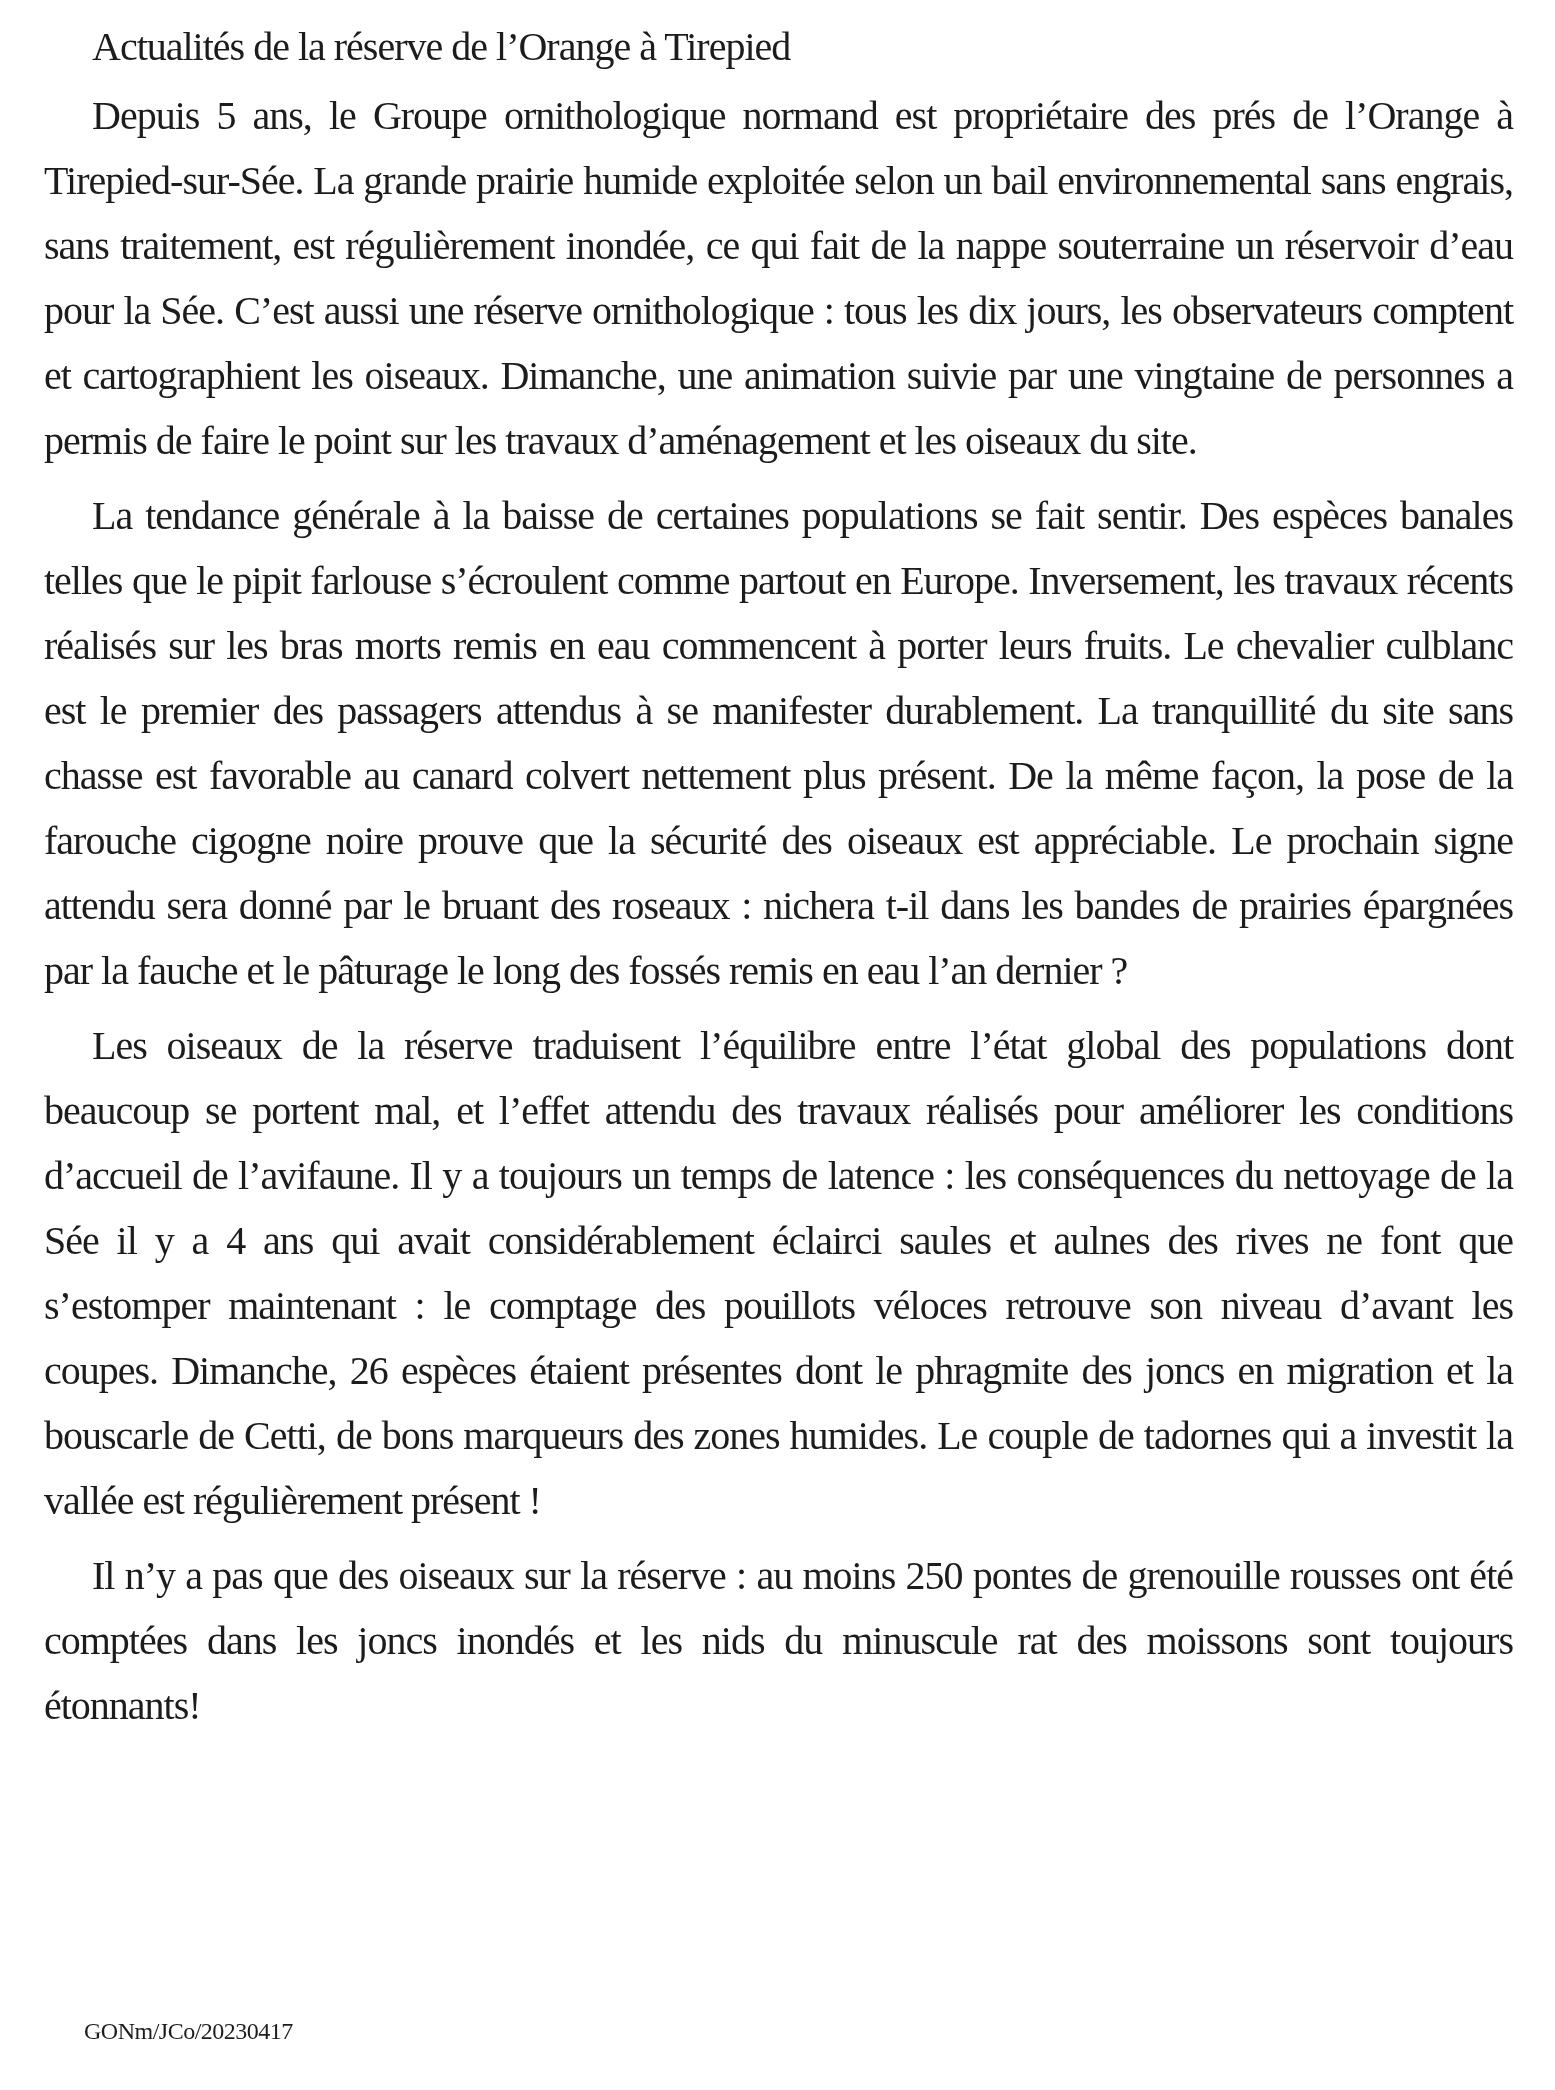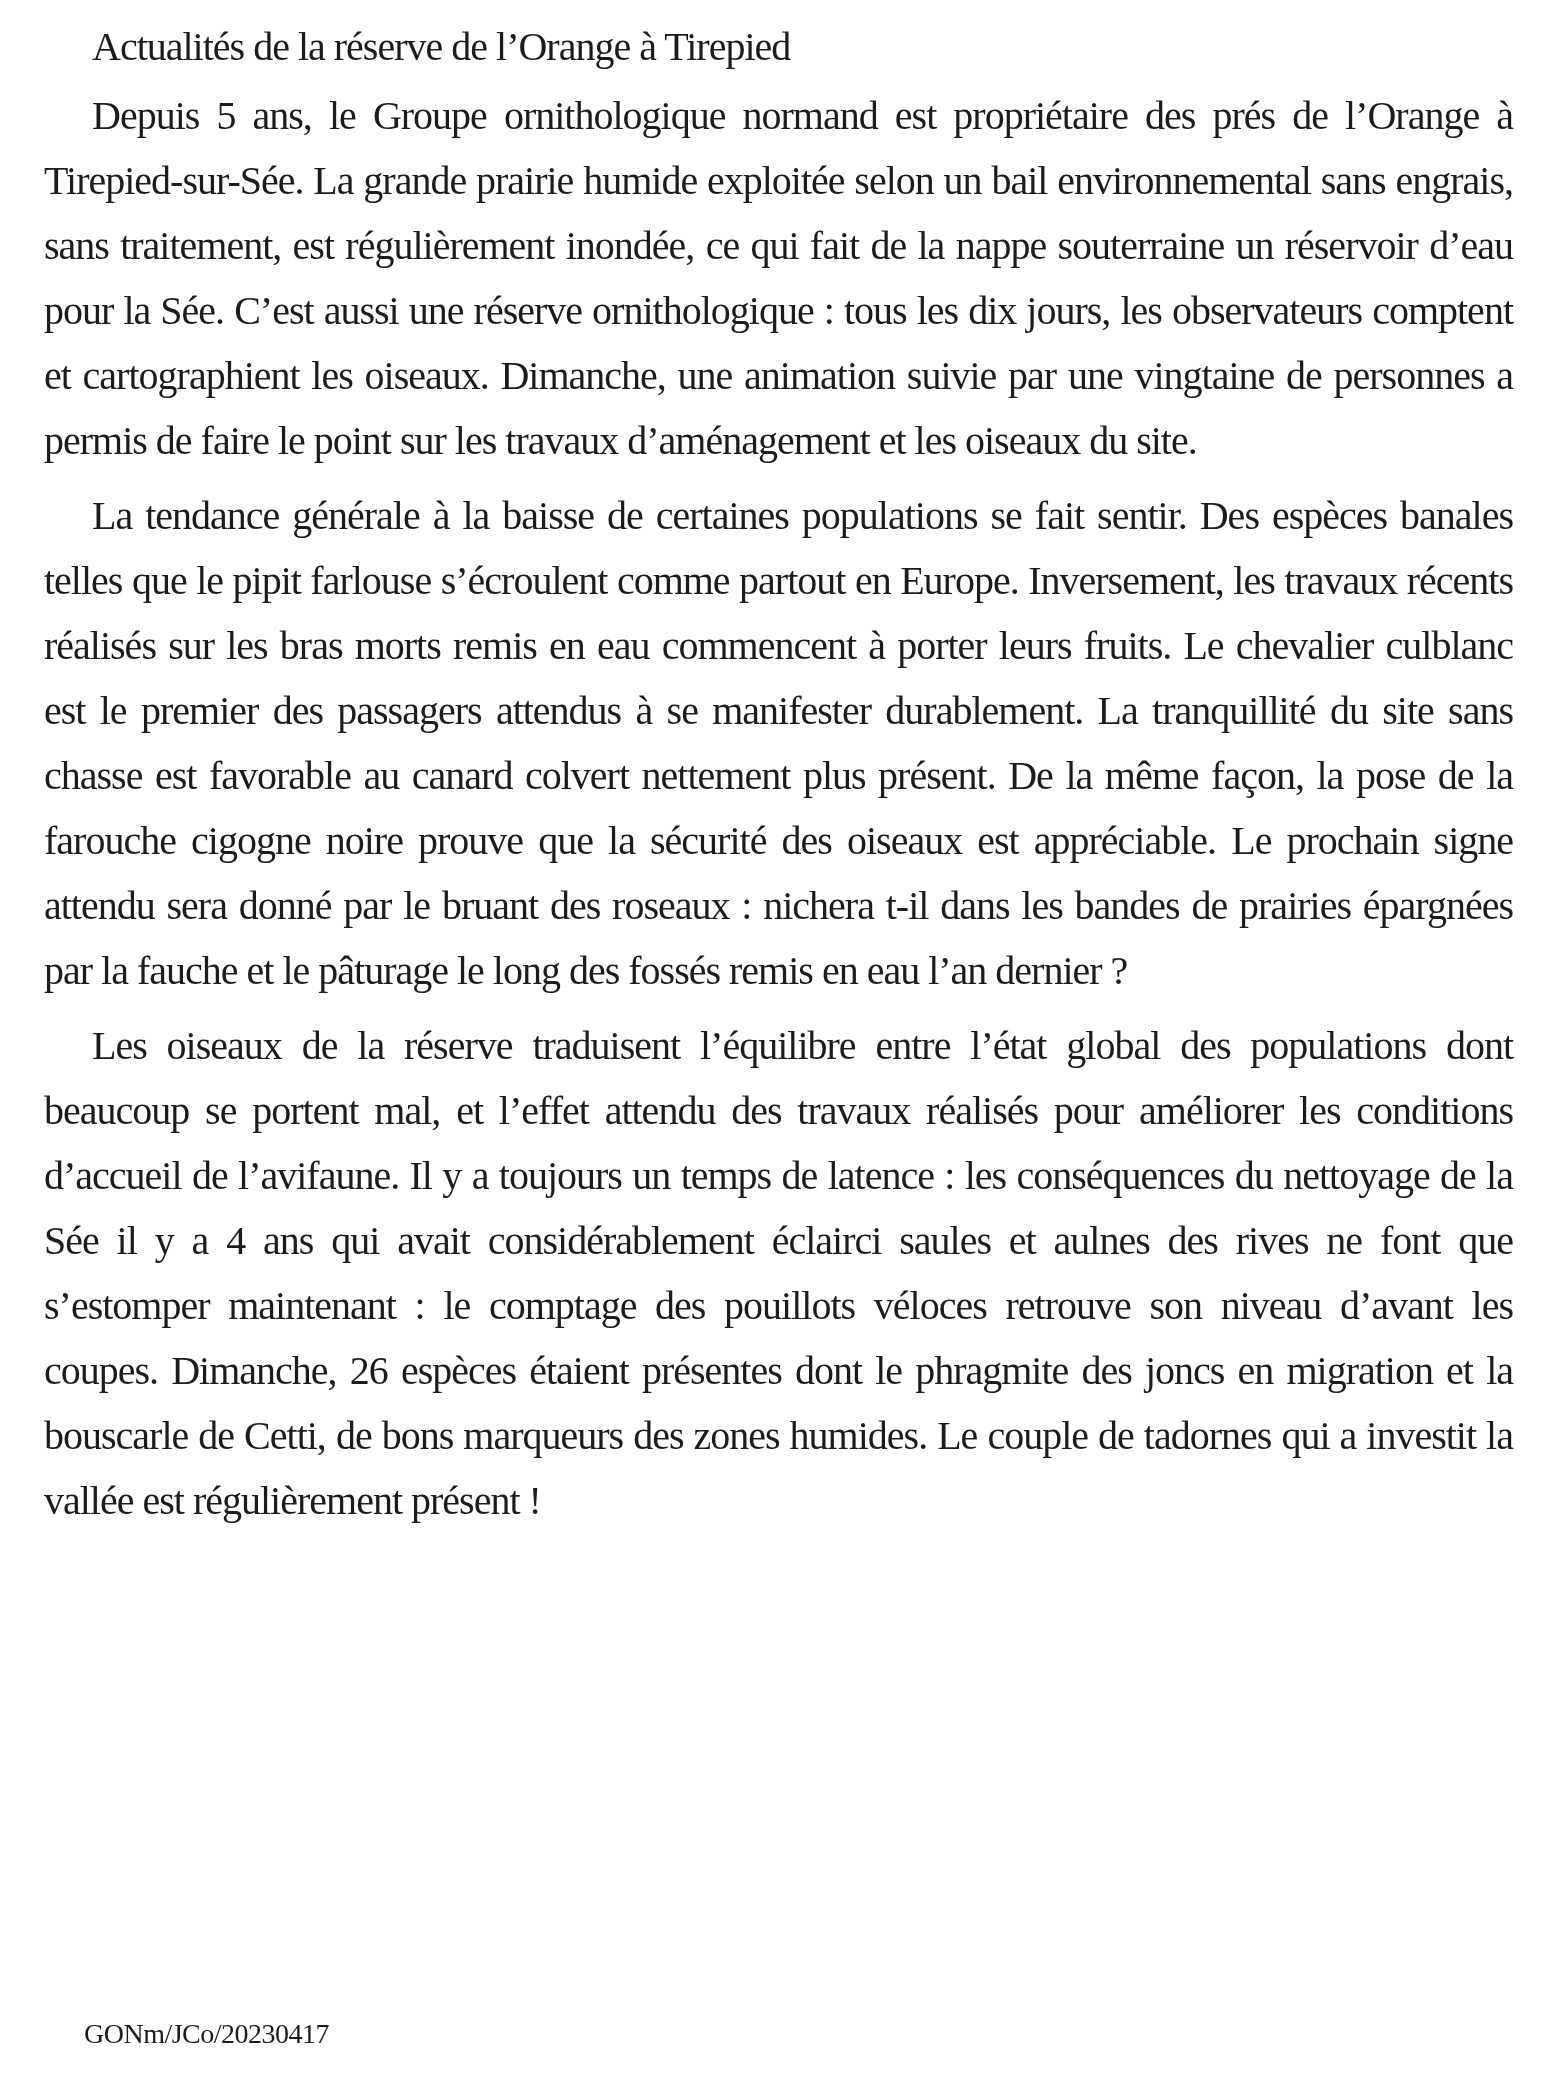--- a/index.html
+++ b/index.html
@@ -30,28 +30,29 @@
     text-indent: 48px;
     color: #1c1c1c;
   }
   .doc p.title {
     margin-bottom: 4px;
   }
   .footer-ref {
     position: absolute;
     left: 84px;
     top: 2018px;
-    font-size: 28px;
+    font-size: 24px;
     letter-spacing: -0.5px;
     color: #1c1c1c;
   }
 </style>
 </head>
 <body>
 
 <div class="doc">
   <p class="title">Actualités de la réserve de l’Orange à Tirepied</p>
   <p>Depuis 5 ans, le Groupe ornithologique normand est propriétaire des prés de l’Orange à Tirepied-sur-Sée. La grande prairie humide exploitée selon un bail environnemental sans engrais, sans traitement, est régulièrement inondée, ce qui fait de la nappe souterraine un réservoir d’eau pour la Sée. C’est aussi une réserve ornithologique : tous les dix jours, les observateurs comptent et cartographient les oiseaux. Dimanche, une animation suivie par une vingtaine de personnes a permis de faire le point sur les travaux d’aménagement et les oiseaux du site.</p>
   <p>La tendance générale à la baisse de certaines populations se fait sentir. Des espèces banales telles que le pipit farlouse s’écroulent comme partout en Europe. Inversement, les travaux récents réalisés sur les bras morts remis en eau commencent à porter leurs fruits. Le chevalier culblanc est le premier des passagers attendus à se manifester durablement.  La tranquillité du site sans chasse est favorable au canard colvert nettement plus présent. De la même façon, la pose de la farouche cigogne noire prouve que la sécurité des oiseaux est appréciable. Le prochain signe attendu sera donné par le bruant des roseaux : nichera t-il dans les bandes de prairies épargnées par la fauche et le pâturage le long des fossés remis en eau l’an dernier ?</p>
   <p>Les oiseaux de la réserve traduisent l’équilibre entre l’état global des populations dont beaucoup se portent mal, et l’effet attendu des travaux réalisés pour améliorer les conditions d’accueil de l’avifaune. Il y a toujours un temps de latence : les conséquences du nettoyage de la Sée il y a 4 ans qui avait considérablement éclairci saules et aulnes des rives ne font que s’estomper maintenant : le comptage des pouillots véloces retrouve son niveau d’avant les coupes. Dimanche, 26 espèces étaient présentes dont le phragmite des joncs en migration et la bouscarle de Cetti, de bons marqueurs des zones humides. Le couple de tadornes qui a investit la vallée est régulièrement présent !</p>
+  <p>Il n’y a pas que des oiseaux sur la réserve : au moins 250 pontes de grenouille rousses ont été comptées dans les joncs inondés et les nids du minuscule  rat des moissons sont toujours étonnants!</p>
 </div>
 
 <div class="footer-ref">GONm/JCo/20230417</div>
 
 </body></html>

